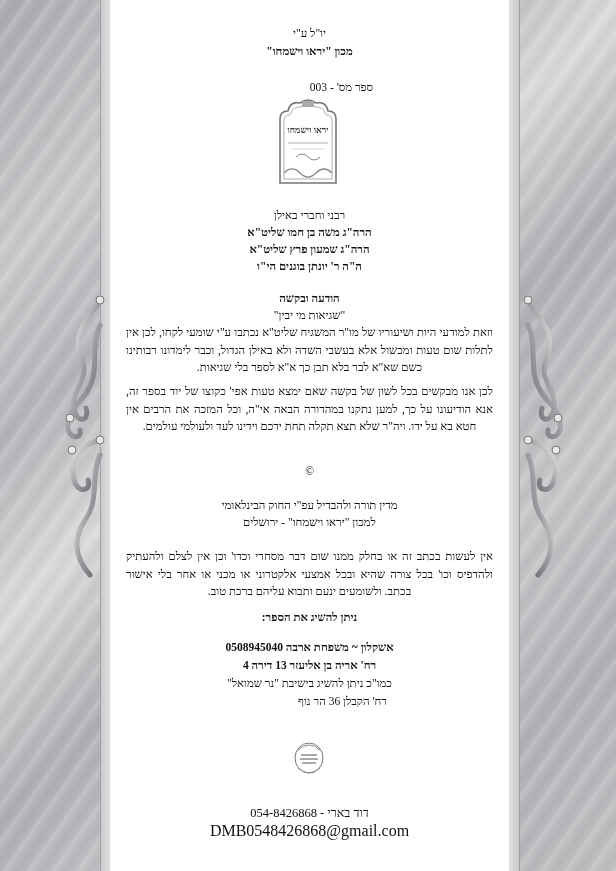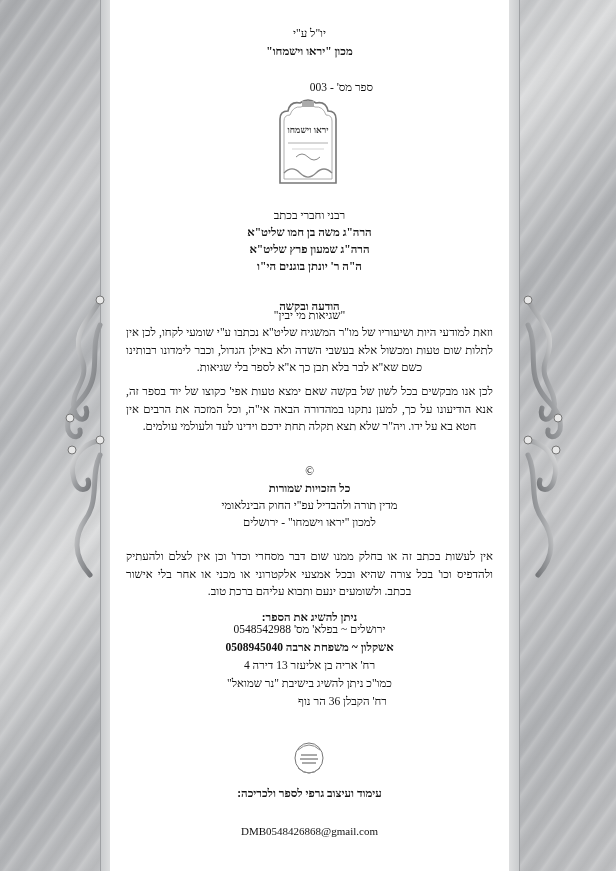--- a/index.html
+++ b/index.html
@@ -25,21 +25,21 @@
     position: absolute; left: 16px; width: 367px; font-size: 11.5px; line-height: 17.5px;
     text-align: justify; text-align-last: center;
   }
   .logo {
     position: absolute; left: 166px; top: 97px; width: 64px; height: 89px;
   }
   .small-logo { position: absolute; left: 180px; top: 738px; width: 38px; height: 40px; }
   .ornament { position: absolute; top: 290px; width: 50px; height: 290px; }
   .ornament.left { left: 60px; }
   .ornament.right { left: 518px; }
-  .email { direction: ltr; font-size: 11px; }
+  .email { direction: ltr; font-size: 16px; }
   .phone { font-size: 12.5px; }
 </style>
 </head>
 <body>
 
 <div class="bg-streaks"></div>
 <div class="rail-left"></div>
 <div class="rail-right"></div>
 
 <svg class="ornament left" viewBox="0 0 50 290">
@@ -85,50 +85,48 @@
     <path d="M4 86 L4 22 Q4 14 12 14 Q14 4 24 6 Q32 0 40 6 Q50 4 52 14 Q60 14 60 22 L60 86 Z" fill="#fff" stroke="#777" stroke-width="1.6"></path>
     <path d="M8 82 L8 24 Q8 18 14 18 Q17 9 25 10 Q32 5 39 10 Q47 9 50 18 Q56 18 56 24 L56 82 Z" fill="none" stroke="#999" stroke-width="0.8"></path>
     <text x="32" y="36" font-size="9" font-weight="bold" text-anchor="middle" fill="#333" font-family="Liberation Serif, serif">יראו וישמחו</text>
     <line x1="12" y1="46" x2="52" y2="46" stroke="#999" stroke-width="0.8"></line>
     <line x1="16" y1="52" x2="48" y2="52" stroke="#bbb" stroke-width="0.6"></line>
     <path d="M20 60 q6 -6 12 0 q6 6 12 0" fill="none" stroke="#888" stroke-width="1"></path>
     <path d="M8 76 q8 -8 16 0 q8 8 16 0 q8 -8 16 0" fill="none" stroke="#888" stroke-width="1.2"></path>
     <rect x="26" y="4" width="12" height="6" fill="#aaa"></rect>
   </svg>
 
-  <div class="line" style="top:208px;">רבני וחברי בכתב</div>
+  <div class="line" style="top:208px;">רבני וחברי באילן</div>
   <div class="line bold" style="top:225px;">הרה"ג משה בן חמו שליט"א</div>
   <div class="line bold" style="top:242px;">הרה"ג שמעון פרץ שליט"א</div>
   <div class="line bold" style="top:259px;">ה"ה ר' יונתן בוגנים הי"ו</div>
 
-  <div class="line bold" style="top:299px;">הודעה ובקשה</div>
+  <div class="line bold" style="top:291px;">הודעה ובקשה</div>
   <div class="line" style="top:308px;">"שגיאות מי יבין"</div>
 
   <div class="para" style="top:383px;">לכן אנו מבקשים בכל לשון של בקשה שאם ימצא טעות אפי' כקוצו של יוד בספר זה, אנא הודיעונו על כך, למען נתקנו במהדורה הבאה אי"ה, וכל המזכה את הרבים אין חטא בא על ידו. ויה"ר שלא תצא תקלה תחת ידכם וידינו לעד ולעולמי עולמים.</div>
   <div class="para" style="top:324px;">וזאת למודעי היות ושיעוריו של מו"ר המשגיח שליט"א נכתבו ע"י שומעי לקחו, לכן אין לתלות שום טעות ומכשול אלא בעשבי השדה ולא באילן הגדול, וכבר לימדונו רבותינו כשם שא"א לבר בלא תבן כך א"א לספר בלי שגיאות.</div>
 
   <div class="line" style="top:464px;">©</div>
-  <div class="line bold" style="top:481px;">כל הזכויות שמורות</div>
   <div class="line" style="top:498px;">מדין תורה ולהבדיל עפ"י החוק הבינלאומי</div>
   <div class="line" style="top:515px;">למכון "יראו וישמחו" - ירושלים</div>
 
   <div class="para" style="top:548px;">אין לעשות בכתב זה או בחלק ממנו שום דבר מסחרי וכדו' וכן אין לצלם ולהעתיק ולהדפיס וכו' בכל צורה שהיא ובכל אמצעי אלקטרוני או מכני או אחר בלי אישור בכתב. ולשומעים ינעם ותבוא עליהם ברכת טוב.</div>
 
   <div class="line bold" style="top:610px;">ניתן להשיג את הספר:</div>
-  <div class="line" style="top:622px;">ירושלים ~ בפלא' מס' 0548542988</div>
   <div class="line" style="top:640px;font-weight:bold;">אשקלון ~ משפחת ארבה 0508945040</div>
-  <div class="line" style="top:658px;">רח' אריה בן אליעזר 13 דירה 4</div>
+  <div class="line" style="top:658px;font-weight:bold;">רח' אריה בן אליעזר 13 דירה 4</div>
   <div class="line" style="top:676px;">כמו"כ ניתן להשיג בישיבת "נר שמואל"</div>
   <div class="line" style="top:694px;margin-left:33px;">רח' הקבלן 36 הר נוף</div>
 
   <svg class="small-logo" viewBox="0 0 38 40">
     <ellipse cx="19" cy="20" rx="14" ry="15" fill="none" stroke="#777" stroke-width="1"></ellipse>
     <path d="M8 12 q11 -10 22 0" fill="none" stroke="#888" stroke-width="1"></path>
     <path d="M8 30 q11 10 22 0" fill="none" stroke="#888" stroke-width="1"></path>
     <line x1="11" y1="17" x2="27" y2="17" stroke="#555" stroke-width="1"></line>
     <line x1="10" y1="21" x2="28" y2="21" stroke="#555" stroke-width="1"></line>
     <line x1="12" y1="25" x2="26" y2="25" stroke="#555" stroke-width="1"></line>
   </svg>
 
-  <div class="line bold" style="top:786px;">עימוד ועיצוב גרפי לספר ולכריכה:</div>
+  <div class="line phone" style="top:806px;">דוד בארי - 054-8426868</div>
   <div class="line email" style="top:824px;">DMB0548426868@gmail.com</div>
 
 </div>
 
 </body></html>

